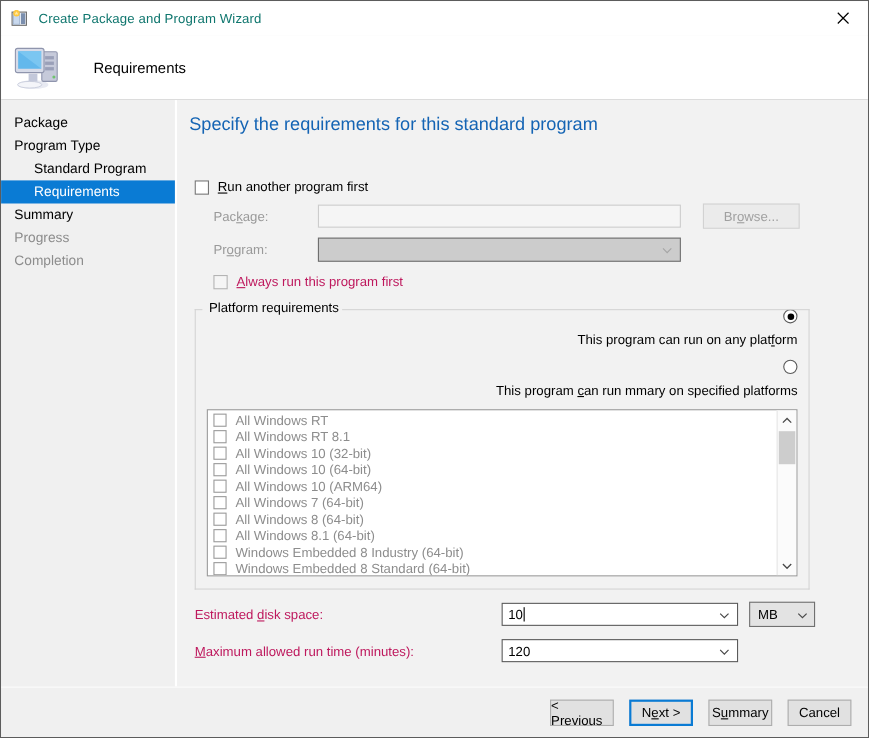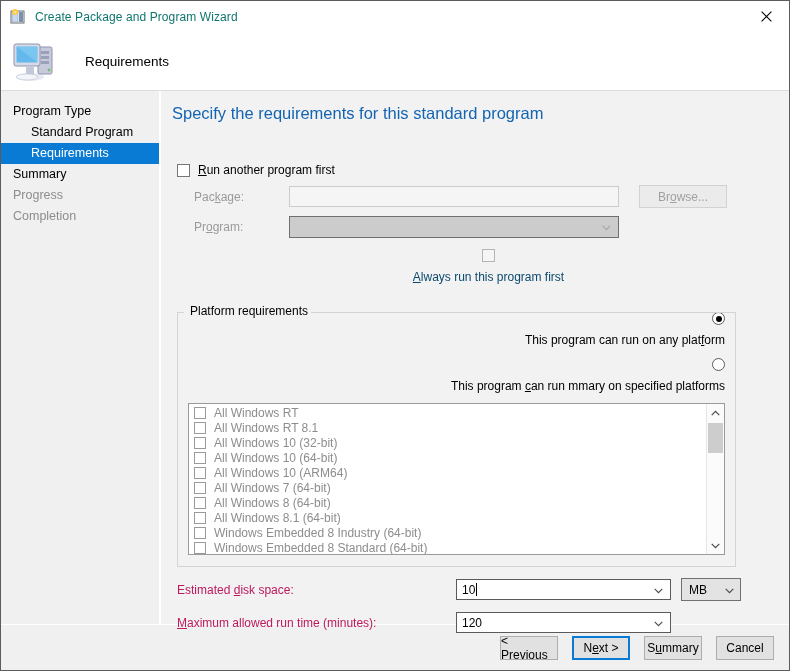--- a/index.html
+++ b/index.html
@@ -152,21 +152,21 @@
   .cb.disabled {
     border-color: #b4b4b4;
     background: #f5f5f5;
   }
   .cb-row {
     display: flex;
     align-items: center;
     gap: 8px;
     font-size: 12px;
   }
-  .cb-row.disabled { color: #0c4a6e; flex-direction: column; }
+  .cb-row.disabled { color: #be185d; }
   u { text-decoration: underline; }
 
   
   .field-row {
     display: flex;
     align-items: center;
     margin-top: 8px;
   }
   .field-label {
     width: 112px;
@@ -206,21 +206,21 @@
     font-size: 12px;
     font-family: "Liberation Sans", sans-serif;
     display: flex;
     align-items: center;
     justify-content: center;
     margin-left: 20px;
   }
 
   
   #groupbox {
-    margin-top: 28px;
+    margin-top: 18px;
     border: 1px solid #d4d4d4;
     border-top: none;
     position: relative;
     padding: 0 10px 11px 10px;
     width: 559px;
     box-sizing: border-box;
   }
   #groupbox::before, #groupbox::after {
     content: "";
     position: absolute;
@@ -456,20 +456,21 @@
         <path d="M4.5 7.5 h21 v16 z" fill="#8fd2f5" opacity="0.55"></path>
         <ellipse cx="15" cy="38" rx="11" ry="3" fill="#f4f5f9" stroke="#b9bfd1" stroke-width="0.6"></ellipse>
       </svg>
     </div>
     <div id="header-title">Requirements</div>
   </div>
 
   <div id="body">
 
     <div id="sidebar">
+      <div class="nav-item">Package</div>
       <div class="nav-item">Program Type</div>
       <div class="nav-item indent">Standard Program</div>
       <div class="nav-item indent selected">Requirements</div>
       <div class="nav-item">Summary</div>
       <div class="nav-item dim">Progress</div>
       <div class="nav-item dim">Completion</div>
     </div>
 
     <div id="content">
       <div id="page-heading">Specify the requirements for this standard program</div>

